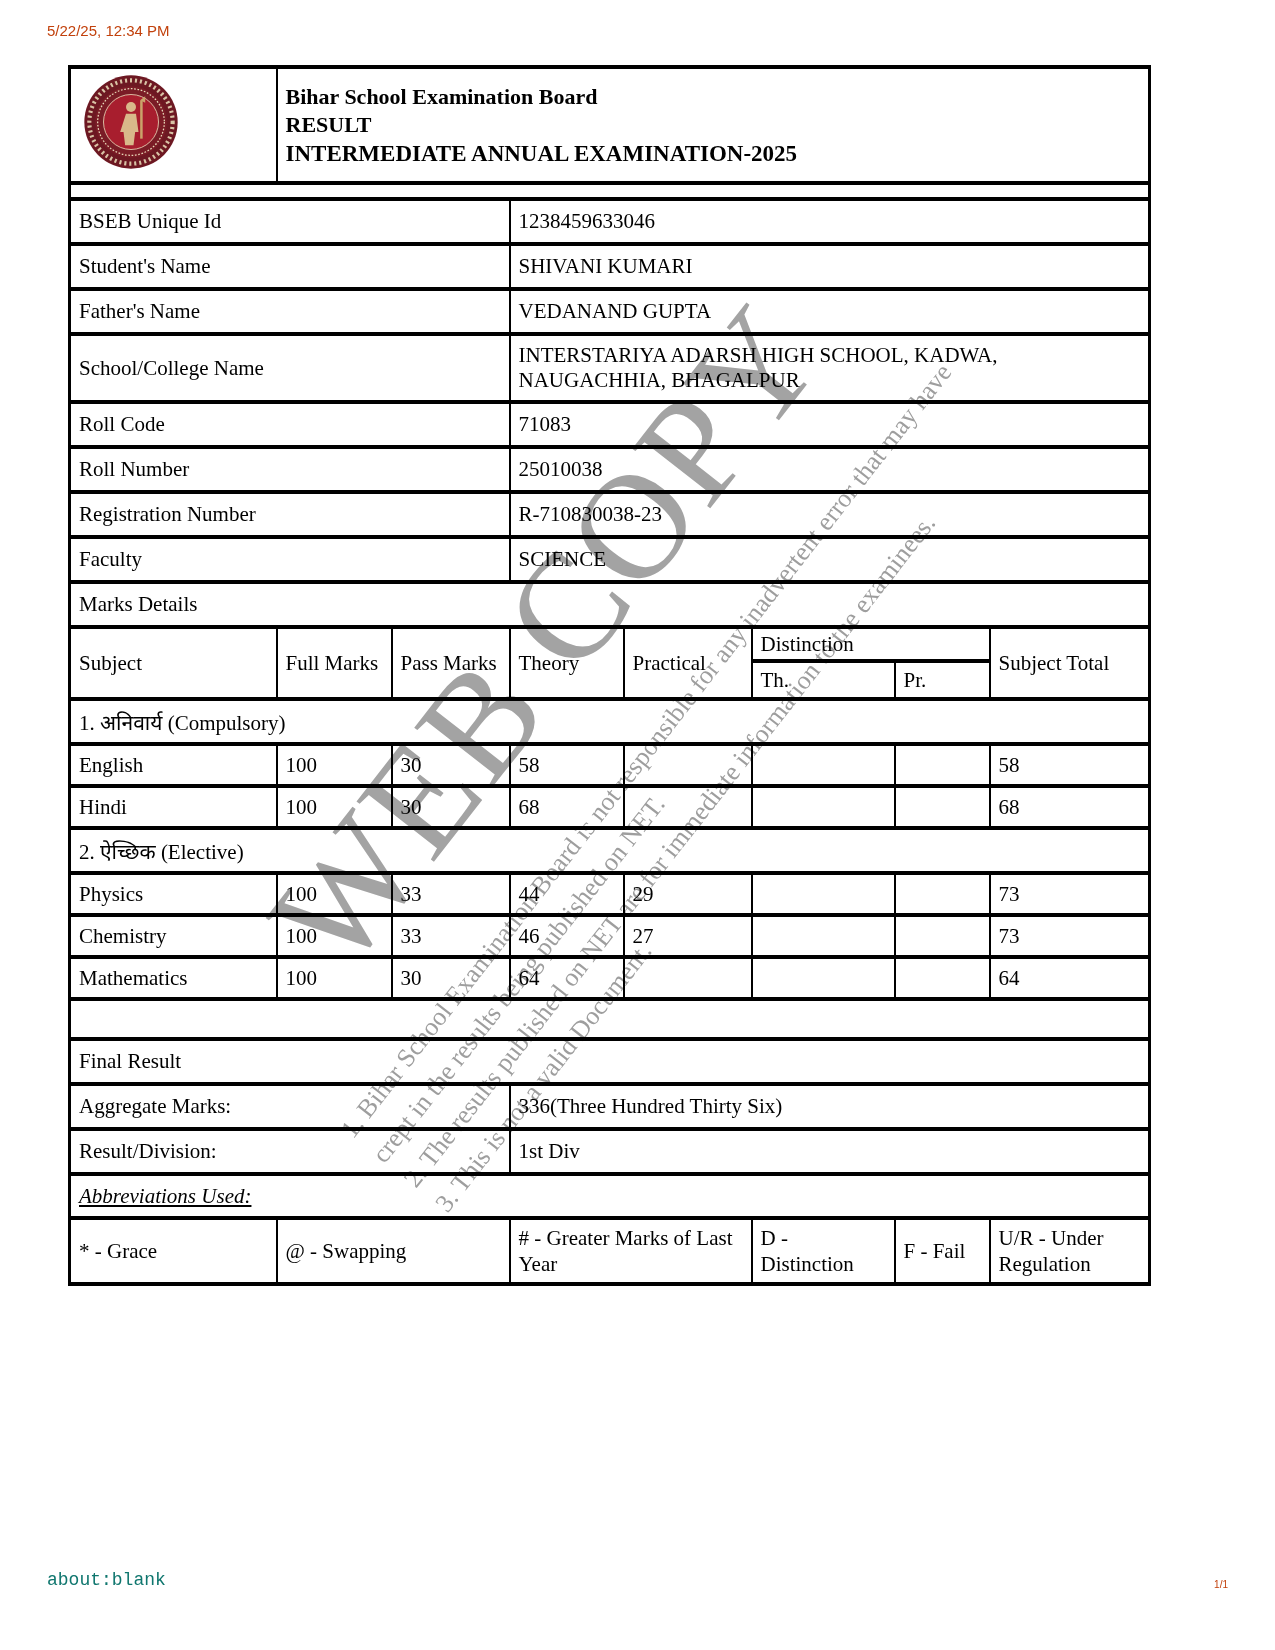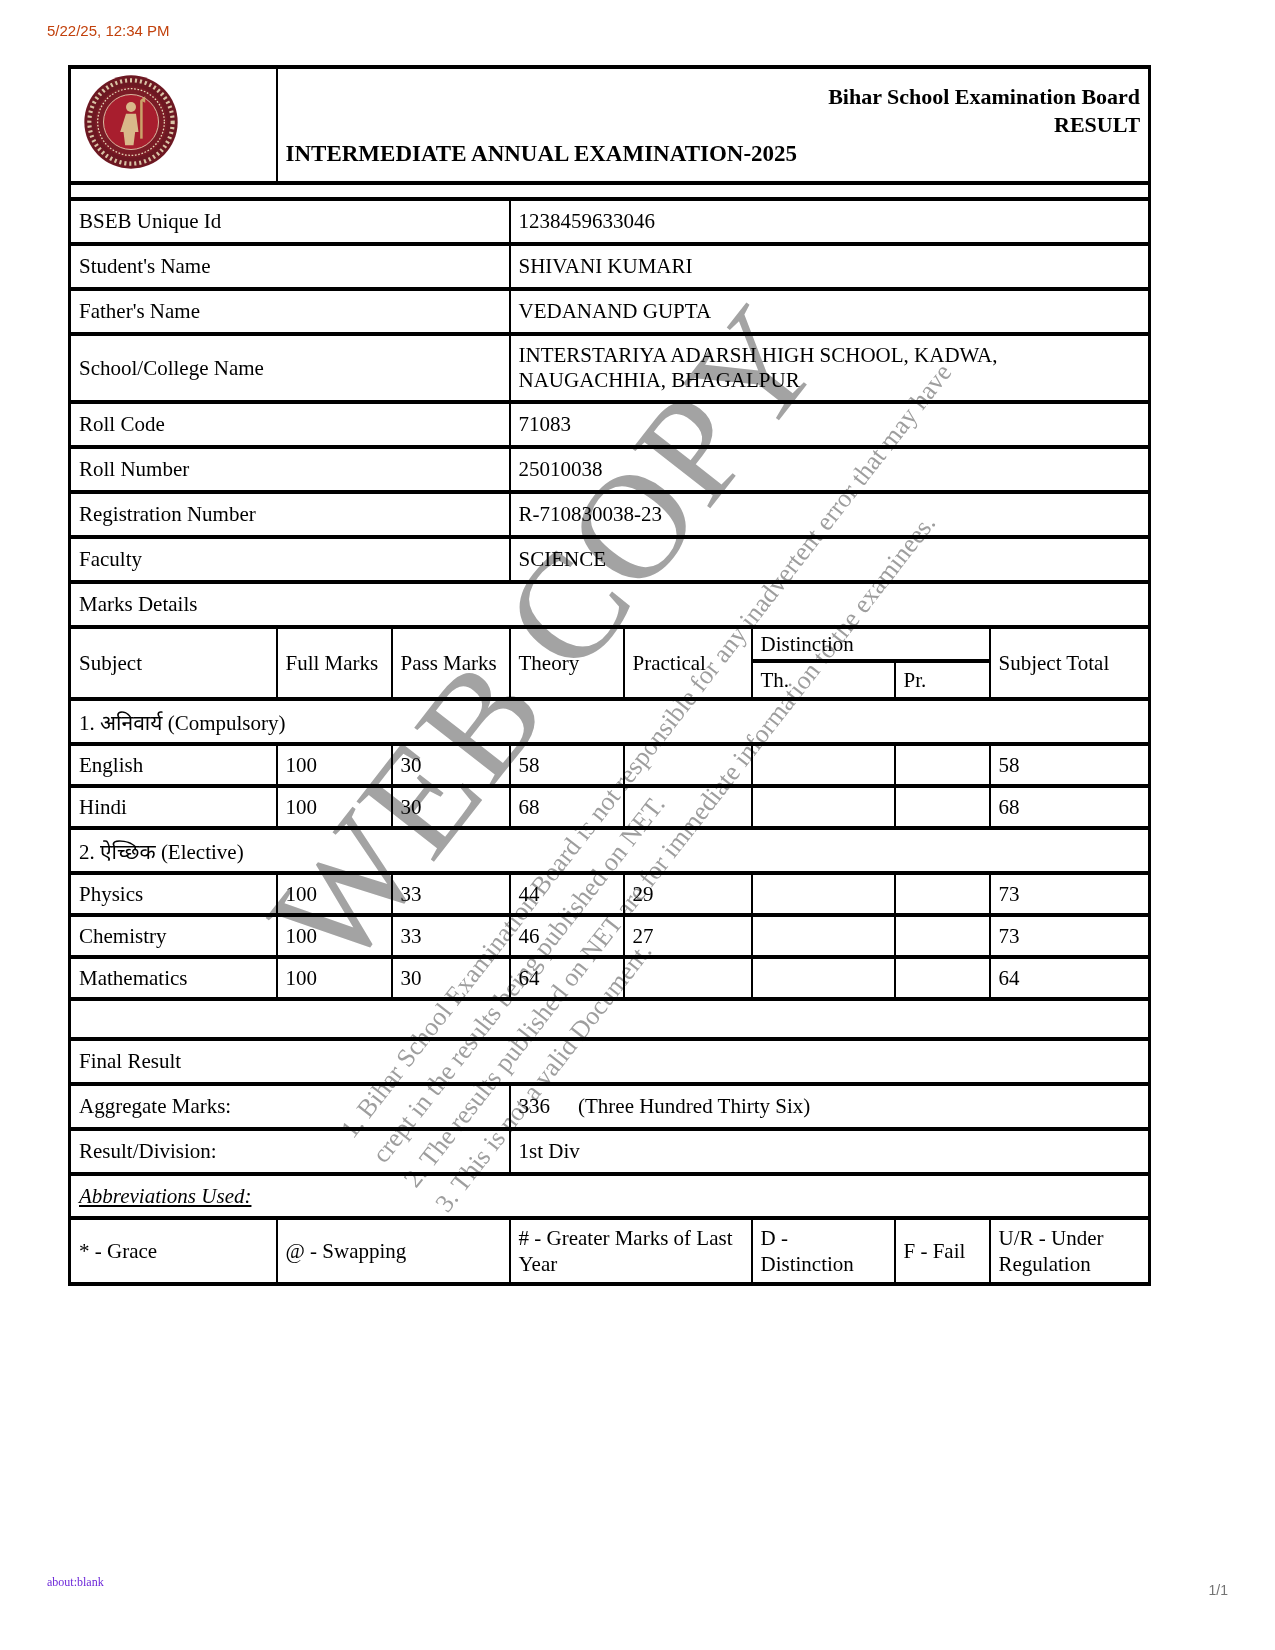--- a/index.html
+++ b/index.html
@@ -7,25 +7,25 @@
     width:1275px;height:1650px;background:#ffffff;position:relative;
     font-family:"Liberation Serif", serif;color:#000;overflow:hidden;
   }
   
   .print-timestamp{
     position:absolute;top:22px;left:47px;
     font-family:"Liberation Sans", sans-serif;font-size:15px;color:#c2410c;
   }
   .print-footer-url{
     position:absolute;bottom:60px;left:47px;
-    font-family:Liberation Serif, serif;font-size:12px;color:#6d28d9;
+    font-family:Liberation Mono, monospace;font-size:18px;color:#0f766e;
   }
   .print-footer-page{
-    position:absolute;bottom:52px;right:47px;
-    font-family:"Liberation Sans", sans-serif;font-size:14px;color:#737373;
+    position:absolute;bottom:60px;right:47px;
+    font-family:"Liberation Sans", sans-serif;font-size:10px;color:#c2410c;
   }
   
   .watermark-layer{position:absolute;inset:0;z-index:1;pointer-events:none;}
   .wm-big{
     position:absolute;left:85px;top:542px;width:920px;height:190px;
     font-family:"Liberation Serif", serif;font-size:150px;font-weight:normal;
     color:#8f8f8f;opacity:.82;white-space:nowrap;
     transform:rotate(-52deg);transform-origin:50% 50%;
     letter-spacing:2px;line-height:190px;text-align:center;
   }
@@ -44,36 +44,36 @@
   }
   table.result td, table.result th{
     border-left:2px solid #000;border-right:2px solid #000;
     border-top:4px solid #000;border-bottom:4px solid #000;
     padding:2px 8px;vertical-align:middle;background:transparent;
     font-size:21px;font-weight:normal;text-align:left;
   }
   table.result{border:3px solid #000;}
   .logo-cell{text-align:center;height:108px;}
   .title-cell{text-align:center;}
-  .title-l1,.title-l2{font-weight:bold;font-size:22px;line-height:28px;text-align:right;}
+  .title-l1,.title-l2{font-weight:bold;font-size:22px;line-height:28px;}
   .title-l3{font-weight:bold;font-size:23px;line-height:29px;}
   .spacer-row td{height:8px;padding:0;}
   .lbl{font-weight:bold;padding-left:10px;height:37px;}
   .val{padding-left:10px;height:37px;}
   .school-row .lbl,.school-row .val{height:60px;}
   .section-title{font-weight:bold;padding-left:10px;height:37px;}
   .mh{font-weight:bold;text-align:center;}
   .mh-subject{font-weight:bold;text-align:left;padding-left:10px;}
   .mh-top{height:34px;}
   .mh-bottom{height:38px;}
   .subj{padding-left:10px;height:34px;}
   .num{text-align:center;height:34px;}
   .tot{text-align:right;padding-right:16px;height:34px;}
   .empty-band td{height:32px;}
-  .agg-val span.words{margin-left:28px;}
+  .agg-val span.words{}
   .abbr-title{font-weight:bold;text-align:center;text-decoration:underline;height:36px;font-style:italic;}
   .abbr-cell{font-weight:bold;text-align:center;font-size:20px;height:58px;line-height:26px;}
 </style>
 </head>
 <body>
 
 <div class="print-timestamp">5/22/25, 12:34 PM</div>
 <div class="print-footer-url">about:blank</div>
 <div class="print-footer-page">1/1</div>
 

